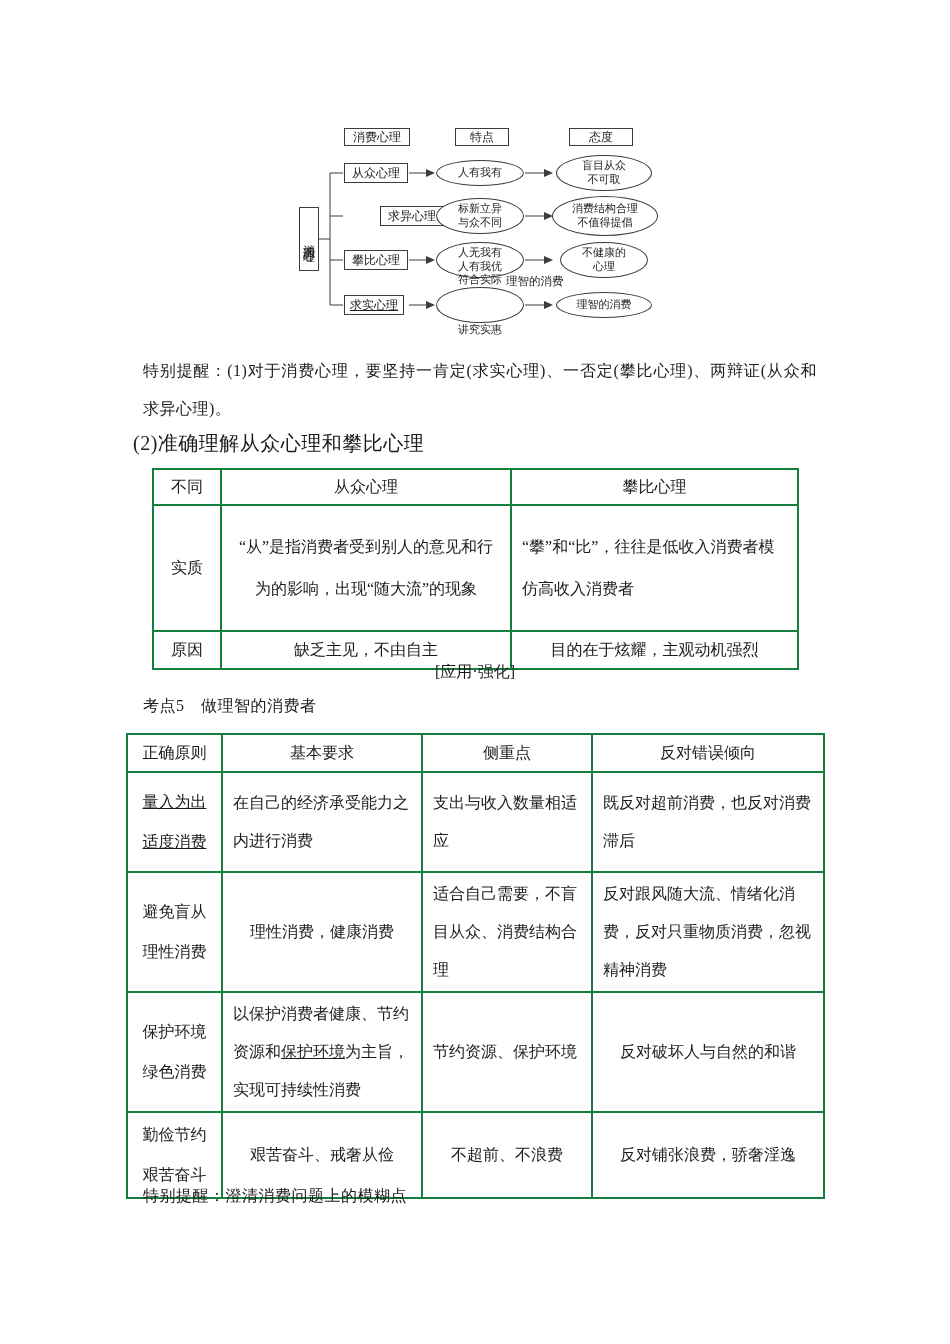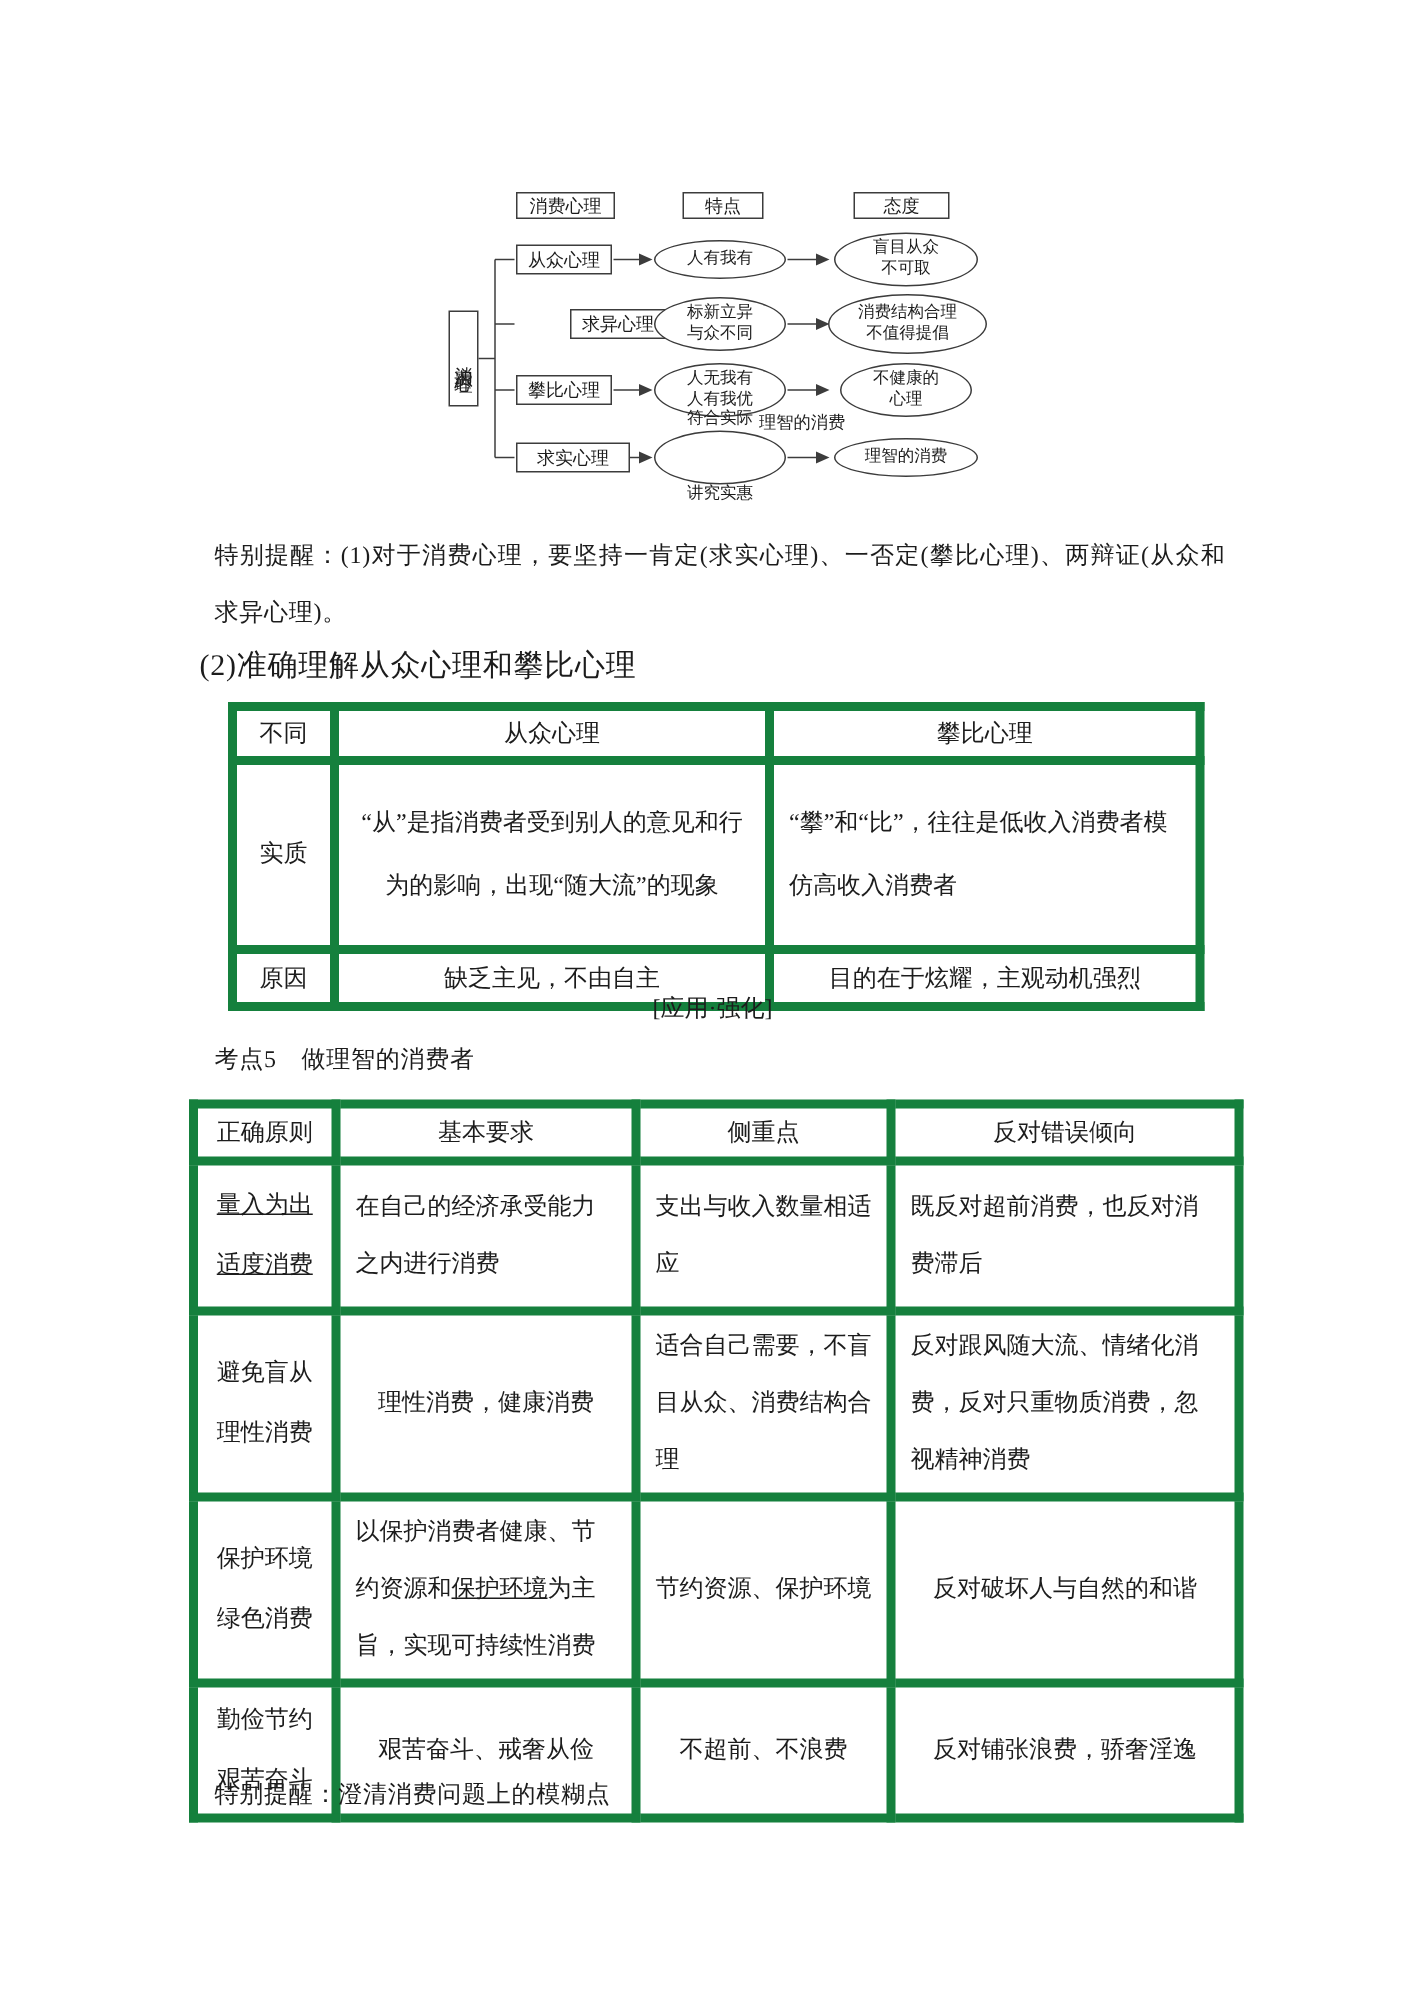--- a/index.html
+++ b/index.html
@@ -33,21 +33,21 @@
 
   
   .para1 { position:absolute; left:143px; top:352px; width:674px; font-size:16px; line-height:38px; text-align:justify; letter-spacing:0.5px; }
   .para2 { position:absolute; left:133px; top:430px; font-size:20px; letter-spacing:0.5px; }
   .section-label { position:absolute; left:0; top:662px; width:950px; text-align:center; font-size:16px; }
   .heading { position:absolute; left:143px; top:696px; font-size:16px; letter-spacing:0.5px; }
   .footer-note { position:absolute; left:143px; top:1186px; font-size:16px; letter-spacing:0.5px; }
 
   
   table { border-collapse:collapse; table-layout:fixed; font-size:16px; }
-  td, th { border:6px solid #15803d; vertical-align:middle; font-weight:normal; padding:2px 10px; }
+  td, th { border:2px solid #15803d; vertical-align:middle; font-weight:normal; padding:2px 10px; }
   .t1 { position:absolute; left:152px; top:468px; width:645px; }
   .t1 col.c1 { width:68px; } .t1 col.c2 { width:290px; } .t1 col.c3 { width:287px; }
   .t1 tr.hdr { height:36px; }
   .t1 tr.r1 { height:126px; }
   .t1 tr.r2 { height:38px;padding-left:45px; }
   .t1 tr.r1 td { line-height:42px; }
 
   .t2 { position:absolute; left:126px; top:733px; width:697px; }
   .t2 col.c1 { width:95px; } .t2 col.c2 { width:200px; } .t2 col.c3 { width:170px; } .t2 col.c4 { width:232px; }
   .t2 tr.hdr { height:38px; }
@@ -129,21 +129,21 @@
     <div class="dg-box" style="left:344px; top:124px; width:64px;">攀比心理</div>
     <div class="dg-ellipse" style="left:436px; top:116px; width:88px; height:36px;">
       <span class="blk">人无我有</span>
       <span class="blk">人有我优</span>
     </div>
     <div class="dg-ellipse" style="left:560px; top:116px; width:88px; height:36px;">
       <span class="blk">不健康的</span>
       <span class="blk">心理</span>
     </div>
 
-    <div class="dg-box" style="left:344px; top:169px; width:76px;">求实心理</div>
+    <div class="dg-box" style="left:344px; top:169px; width:60px;text-decoration:underline;">求实心理</div>
     <div class="dg-ellipse" style="left:436px; top:161px; width:88px; height:36px;gap:36px;">
       <span class="blk">符合实际</span>
       <span class="blk">讲究实惠</span>
     </div>
     <div class="dg-ellipse" style="left:556px; top:166px; width:96px; height:26px;">
       <span>理智的消费</span>
     </div>
 
     <div class="dg-float">理智的消费</div>
   </div>

